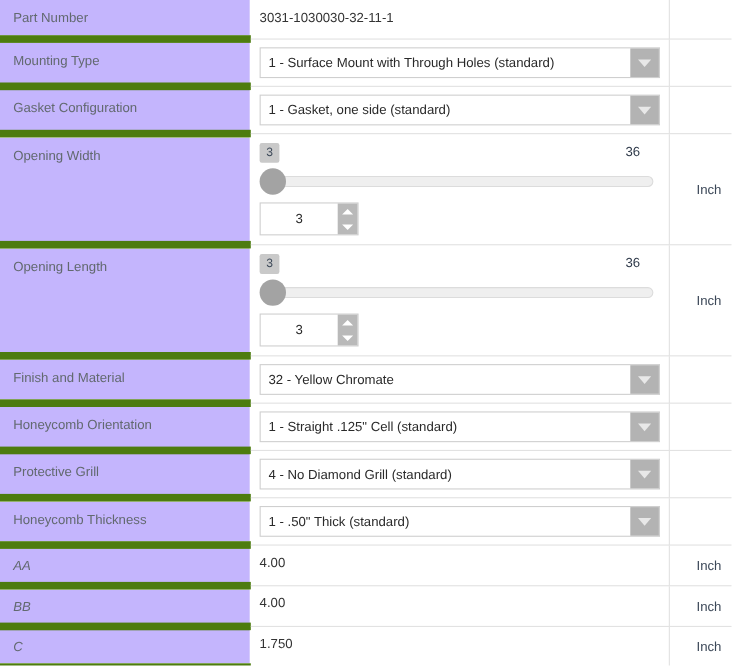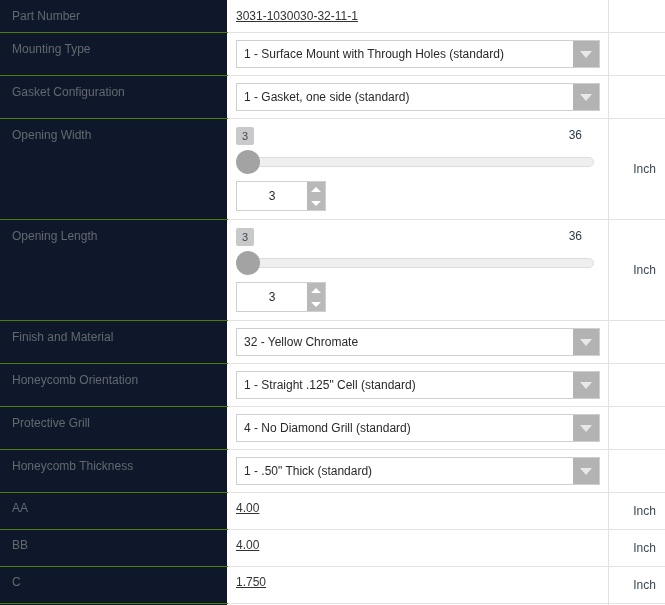--- a/index.html
+++ b/index.html
@@ -22,40 +22,39 @@
     table-layout: fixed;
   }
 
   .config-row {
     background: #ffffff;
   }
 
   
   .cell-label {
     width: 215px;
-    background: #0f172a;
+    background: #c4b5fd;
     color: #62696f;
     font-size: 12px;
     padding: 9px 0 9px 12px;
     vertical-align: top;
-    border-bottom: 1px solid #4d7c0f;
+    border-bottom: 7px solid #4d7c0f;
     border-right: 1px solid #ffffff;
     white-space: nowrap;
     overflow: hidden;
   }
 
   
   .cell-value {
     width: 380px;
     background: #ffffff;
     padding: 0;
     vertical-align: top;
     border-bottom: 1px solid #e2e2e2;
     border-right: 1px solid #e2e2e2;
-    text-decoration: underline;
   }
 
   
   .cell-unit {
     width: 69px;
     background: #ffffff;
     color: #3c4858;
     font-size: 12px;
     text-align: center;
     vertical-align: middle;
@@ -204,20 +203,21 @@
   .tri-down-sm {
     width: 0; height: 0;
     border-left: 5px solid transparent;
     border-right: 5px solid transparent;
     border-top: 5px solid #ffffff;
   }
 
   
   .dim-label {
     padding: 8px 0 8px 12px;
+    font-style: italic;
   }
   .dim-value {
     padding: 8px 0 14px 8px;
     font-size: 12px;
     color: #333333;
   }
 </style>
 </head>
 <body>
 

